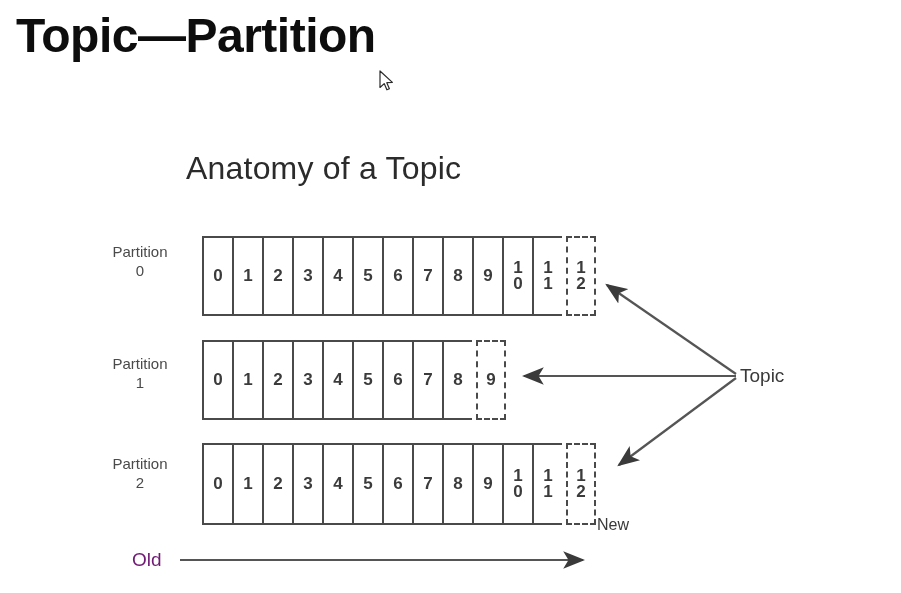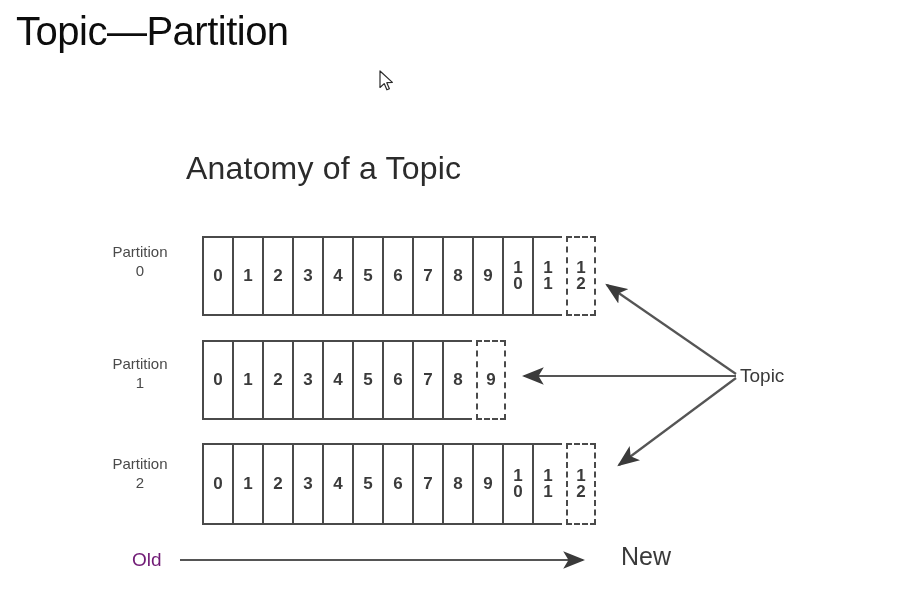--- a/index.html
+++ b/index.html
@@ -15,22 +15,22 @@
     overflow: hidden;
     font-family: "Liberation Sans", sans-serif;
     color: #1a1a1a;
   }
 
   
   #slide-title {
     position: absolute;
     left: 16px;
     top: 8px;
-    font-size: 40px;
-    font-weight: 400;
+    font-size: 48px;
+    font-weight: 700;
     letter-spacing: -0.5px;
     line-height: 1.15;
     color: #0d0d0d;
     white-space: pre;
   }
 
   
   #cursor {
     position: absolute;
     left: 379px;
@@ -130,25 +130,24 @@
     position: absolute;
     left: 132px;
     top: 549px;
     font-size: 19px;
     color: #701a75;
     white-space: pre;
   }
   #new-label {
     position: absolute;
     left: 597px;
-    top: 542px;
-    font-size: 25px;
+    top: 516px;
+    font-size: 16px;
     color: #3a3a3a;
     white-space: pre;
-    margin-left: 24px;
   }
 
   
   #arrow-layer {
     position: absolute;
     left: 0;
     top: 0;
     width: 901px;
     height: 593px;
     pointer-events: none;

